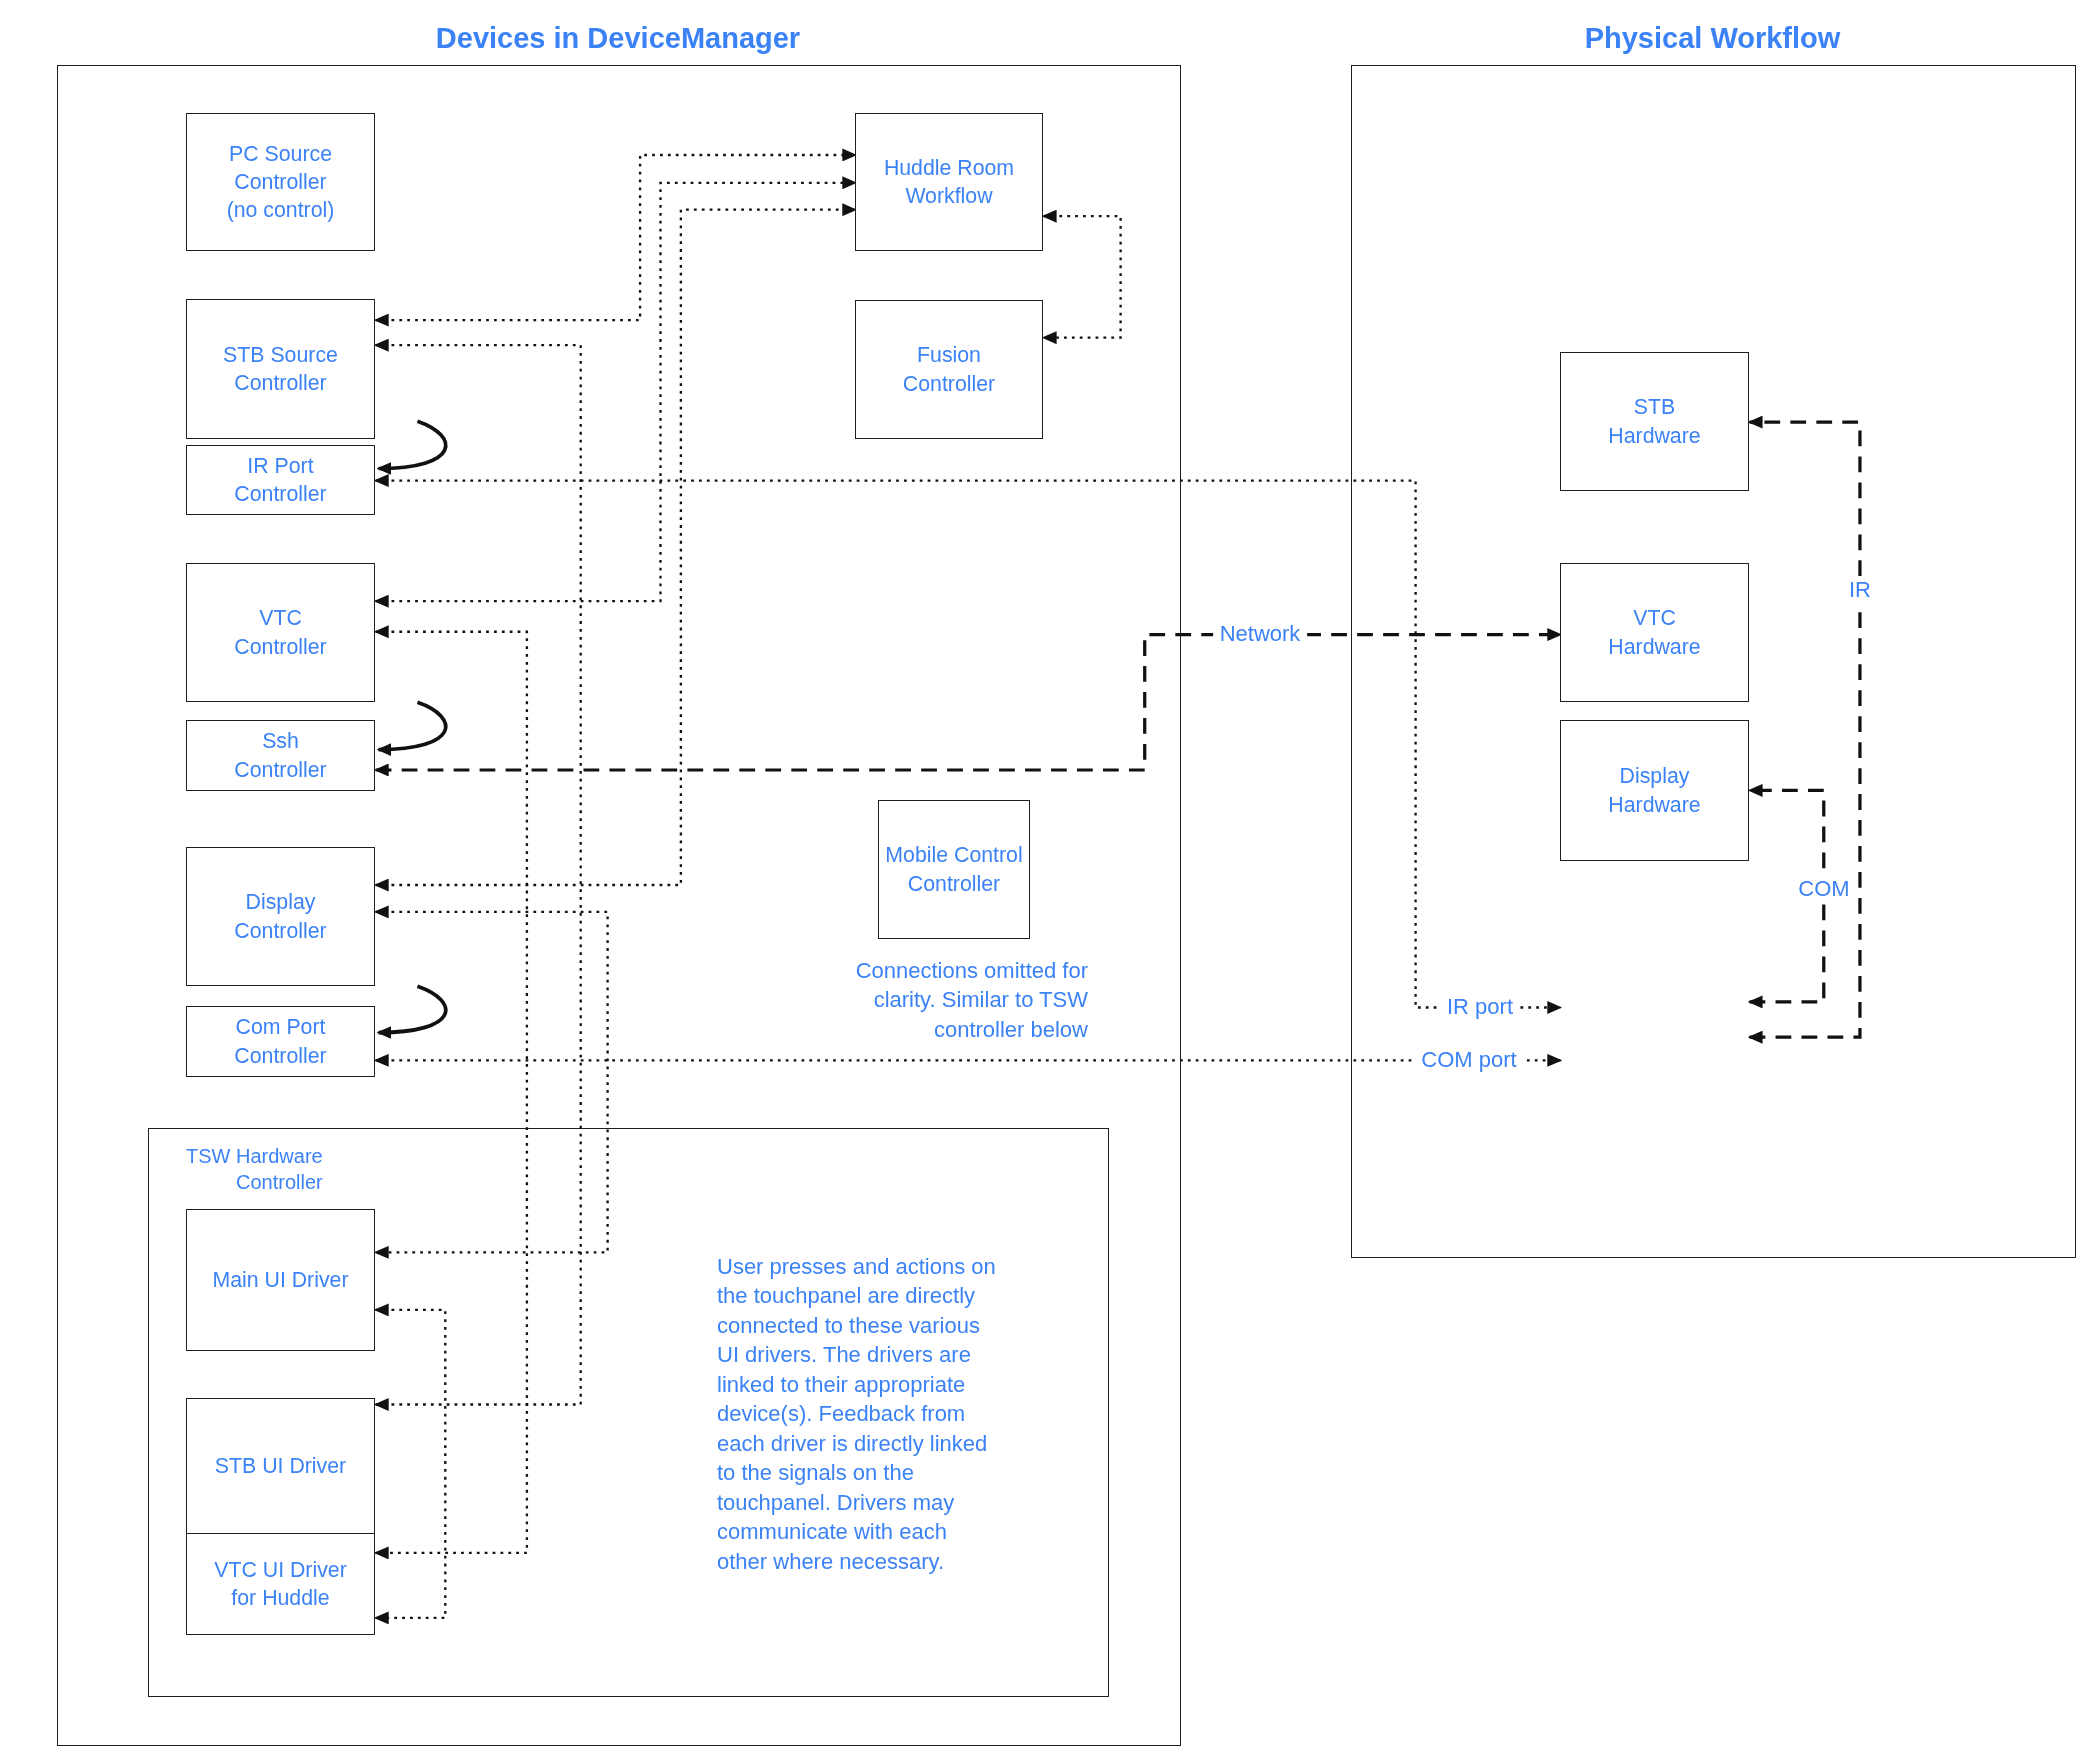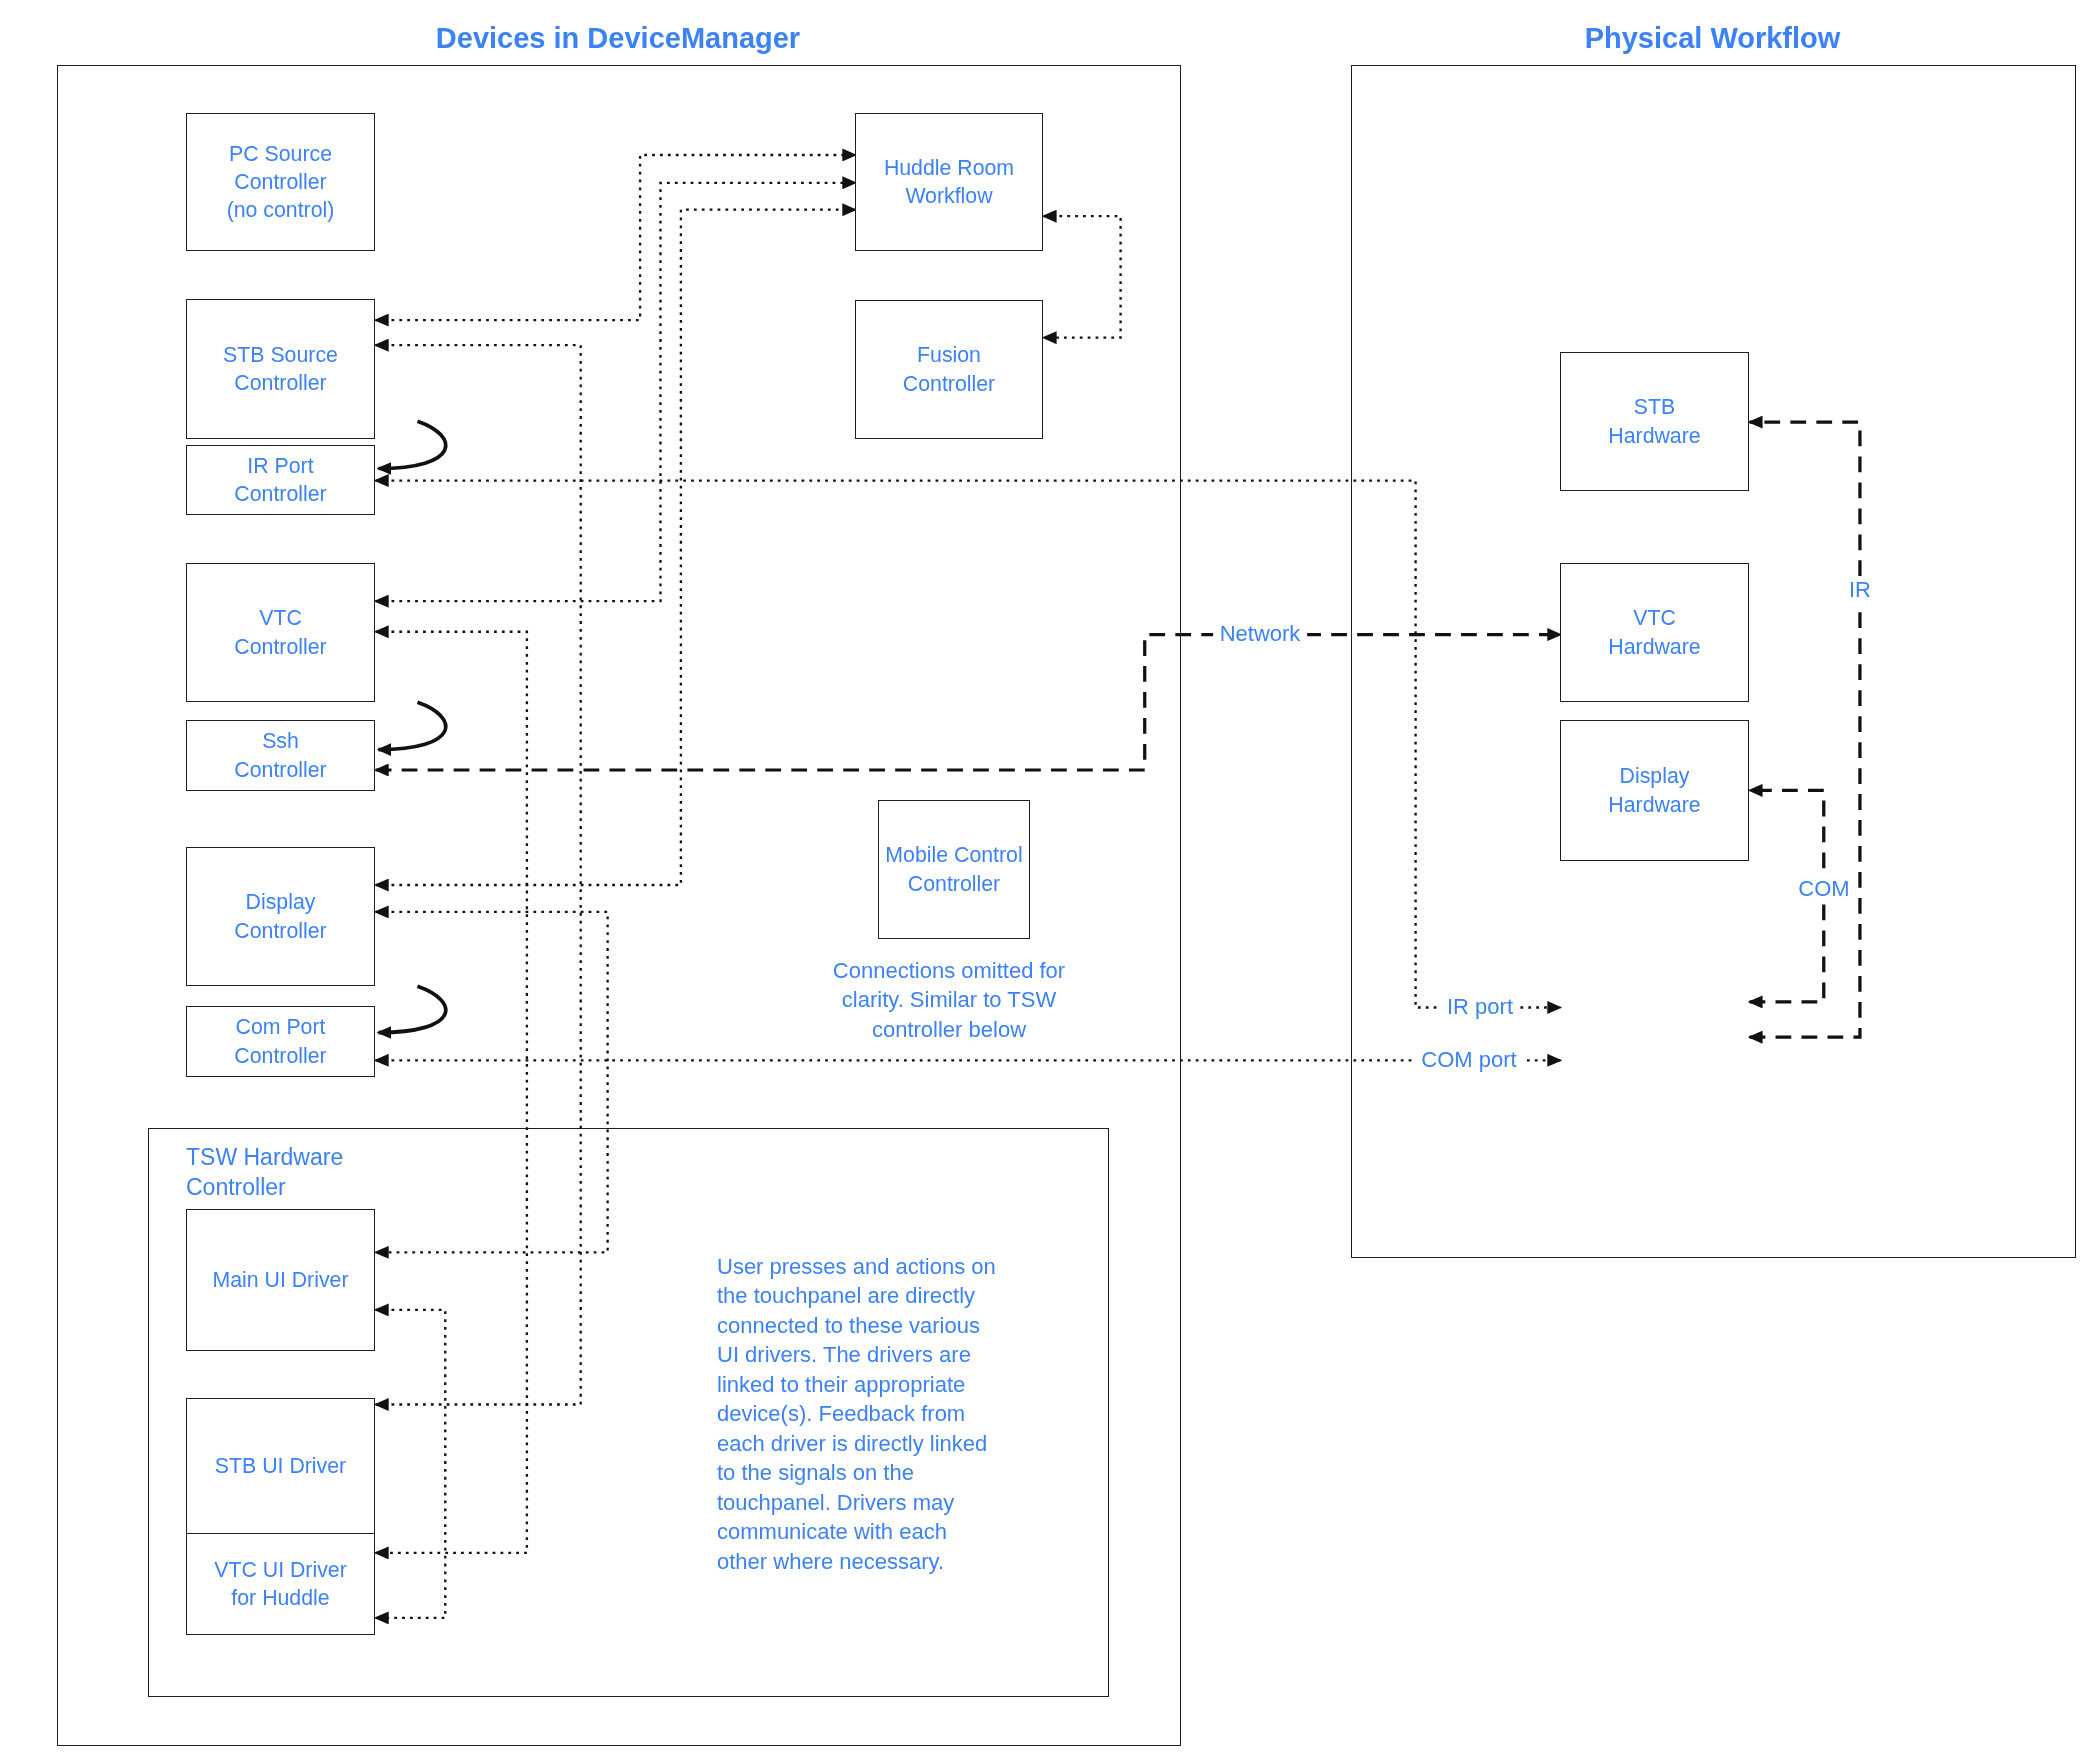--- a/index.html
+++ b/index.html
@@ -55,23 +55,24 @@
   .note{
     position:absolute;
     white-space:pre-line;
     font-size:22px;
     line-height:1.34;
     z-index:2;
   }
   .tsw-label{
     position:absolute;
     white-space:pre-line;
-    font-size:23px;
+    font-size:20px;
     line-height:1.3;
     z-index:2;
+    text-align:right;
   }
 </style>
 </head>
 <body>
 
 <div class="stage">
 
   <div class="section-title" style="left:57px;top:22px;width:1122px;">Devices in DeviceManager</div>
   <div class="section-title" style="left:1351px;top:22px;width:723px;">Physical Workflow</div>
 
@@ -145,21 +146,21 @@
 connected to these various
 UI drivers.  The drivers are
 linked to their appropriate
 device(s). Feedback from
 each driver is directly linked
 to the signals on the
 touchpanel. Drivers may
 communicate with each
 other where necessary.</div>
 
-  <div class="note" style="left:810px;top:956px;width:278px;text-align:center;">Connections omitted for
+  <div class="note" style="left:810px;top:956px;width:278px;text-align:right;">Connections omitted for
 clarity. Similar to TSW
 controller below</div>
 
   <div class="box" style="left:1560px;top:352px;width:189px;height:139px;">STB
 Hardware</div>
   <div class="box" style="left:1560px;top:563px;width:189px;height:139px;">VTC
 Hardware</div>
   <div class="box" style="left:1560px;top:720px;width:189px;height:141px;">Display
 Hardware</div>
 

